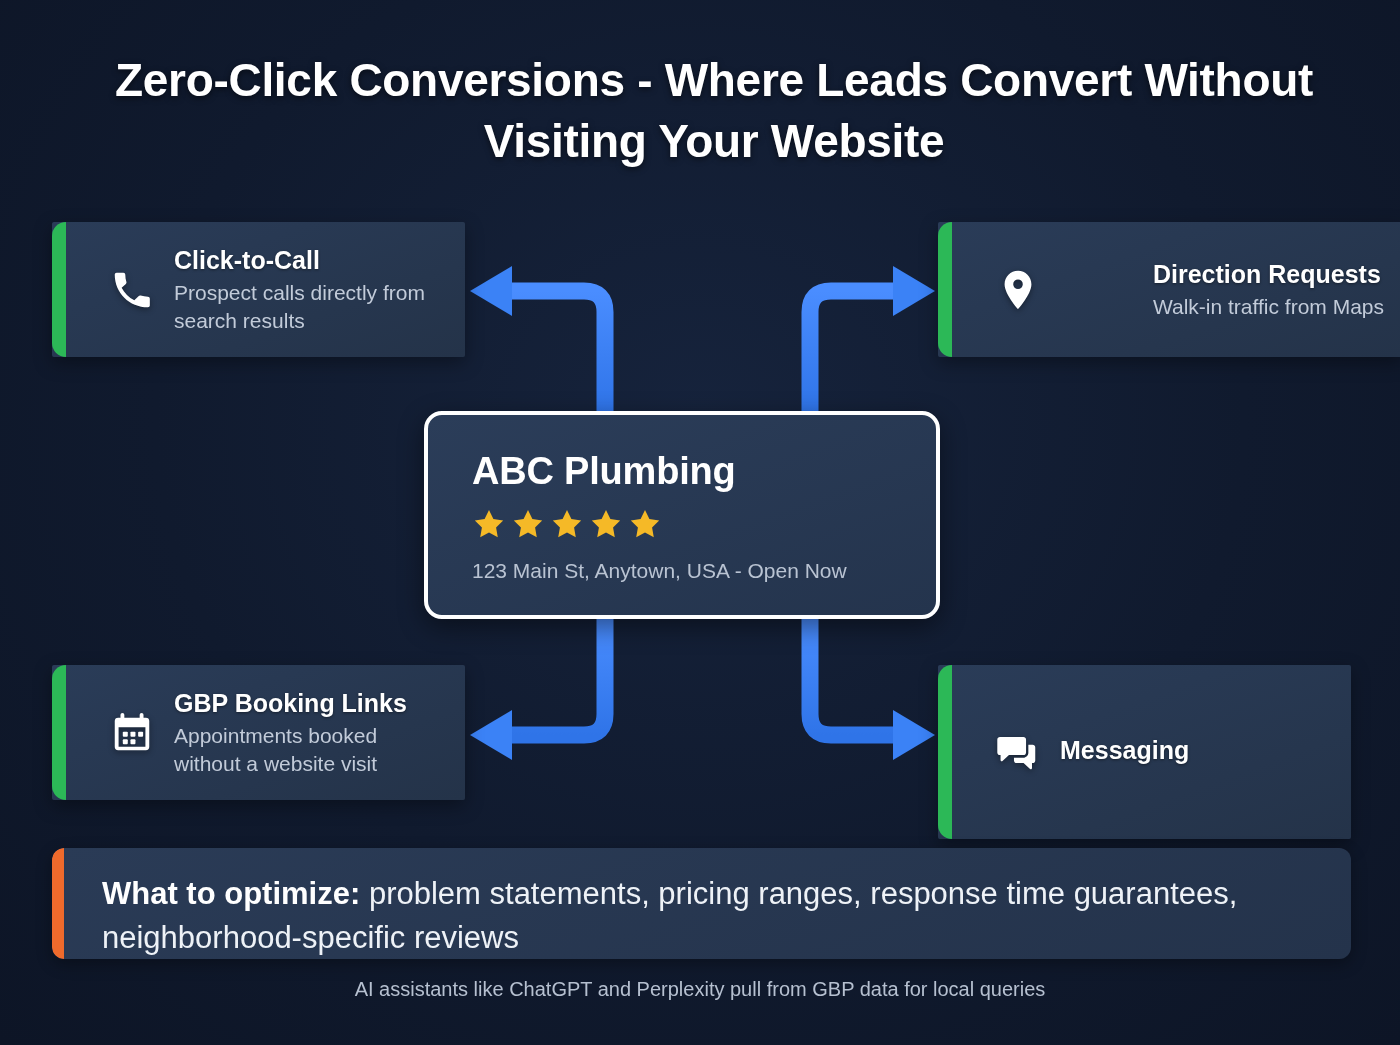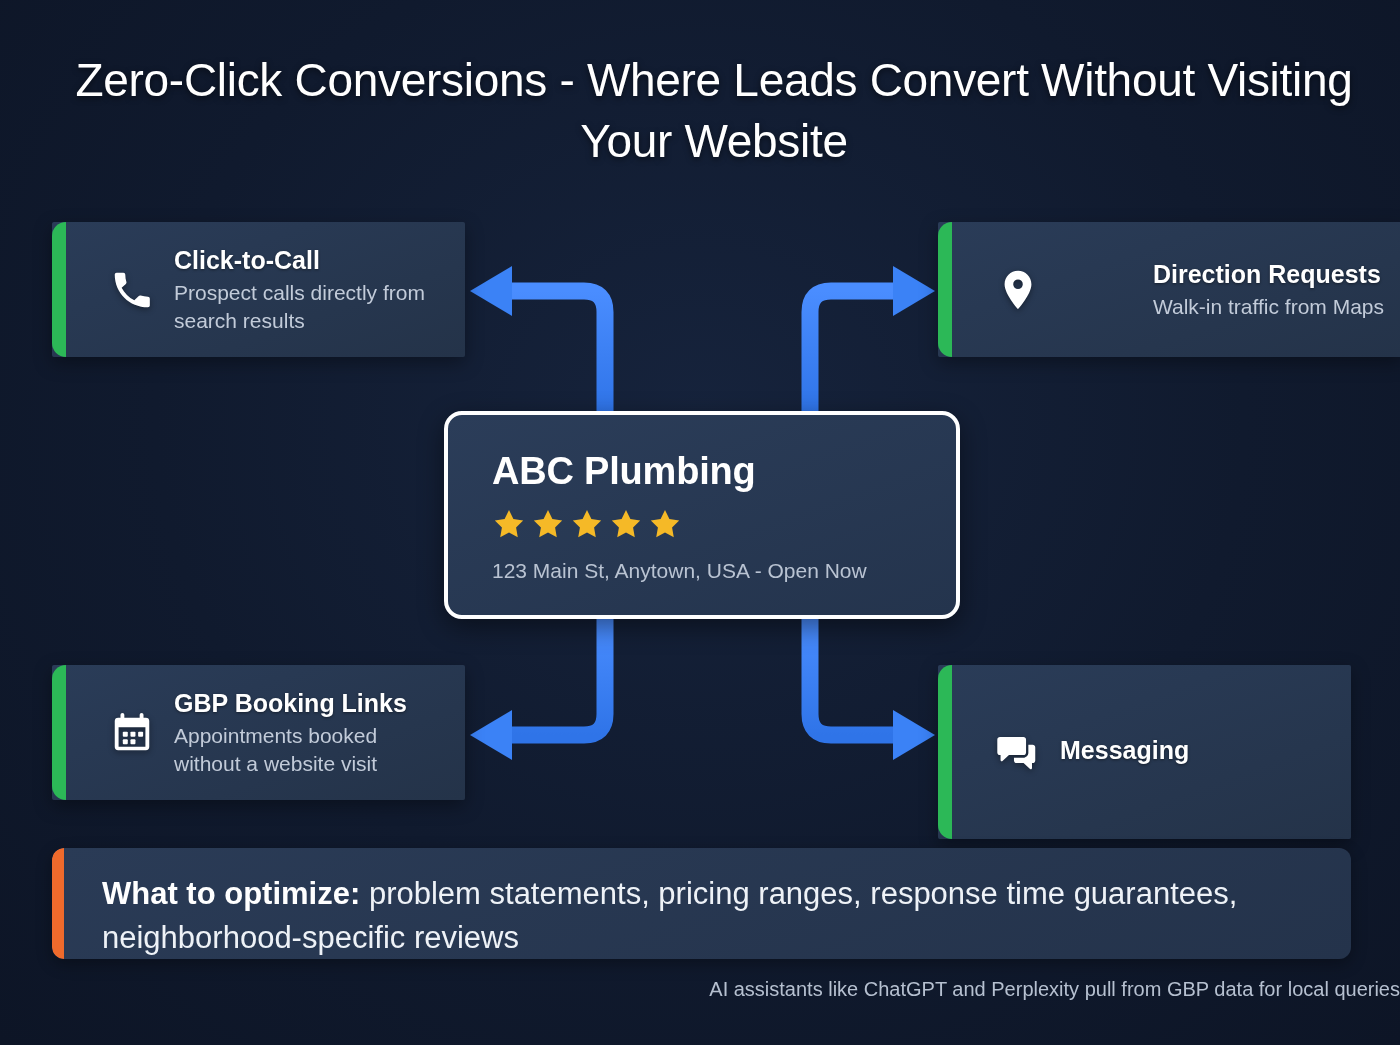--- a/index.html
+++ b/index.html
@@ -27,21 +27,21 @@
   }
 
   
   .title {
     position: absolute;
     left: 0;
     top: 50px;
     width: 1400px;
     text-align: center;
     font-size: 46px;
-    font-weight: normal;
+    font-weight: bold;
     line-height: 1.32;
     letter-spacing: -0.3px;
     color: #ffffff;
     text-shadow: 0 2px 6px rgba(0,0,0,.55);
     padding-left: 28px;
   }
 
   
   #arrows {
     position: absolute;
@@ -99,21 +99,21 @@
   }
 
   #card-call  { left: 52px;  top: 222px; width: 413px; height: 135px; }
   #card-dir   { left: 938px; top: 222px; width: 464px; height: 135px; justify-content: space-between; }
   #card-book  { left: 52px;  top: 665px; width: 413px; height: 135px; }
   #card-msg   { left: 938px; top: 665px; width: 413px; height: 174px; }
 
   
   #center-card {
     position: absolute;
-    left: 444px;
+    left: 424px;
     top: 411px;
     width: 516px;
     height: 208px;
     border-radius: 18px;
     border: 4px solid #ffffff;
     background: linear-gradient(160deg, #2b3d59 0%, #24344d 100%);
     box-shadow: 0 8px 26px rgba(0,0,0,.45);
     padding: 36px 0 0 44px;
   }
   #center-card .biz-name {
@@ -166,21 +166,21 @@
     font-weight: bold;
     color: #ffffff;
   }
 
   
   #footer {
     position: absolute;
     left: 0;
     top: 978px;
     width: 1400px;
-    text-align: right;
+    text-align: center;
     font-size: 20px;
     color: #b6c0d0;
   }
 </style>
 </head>
 <body>
 
 <div id="stage">
 
   <div class="title">Zero-Click Conversions - Where Leads Convert Without Visiting Your Website</div>

